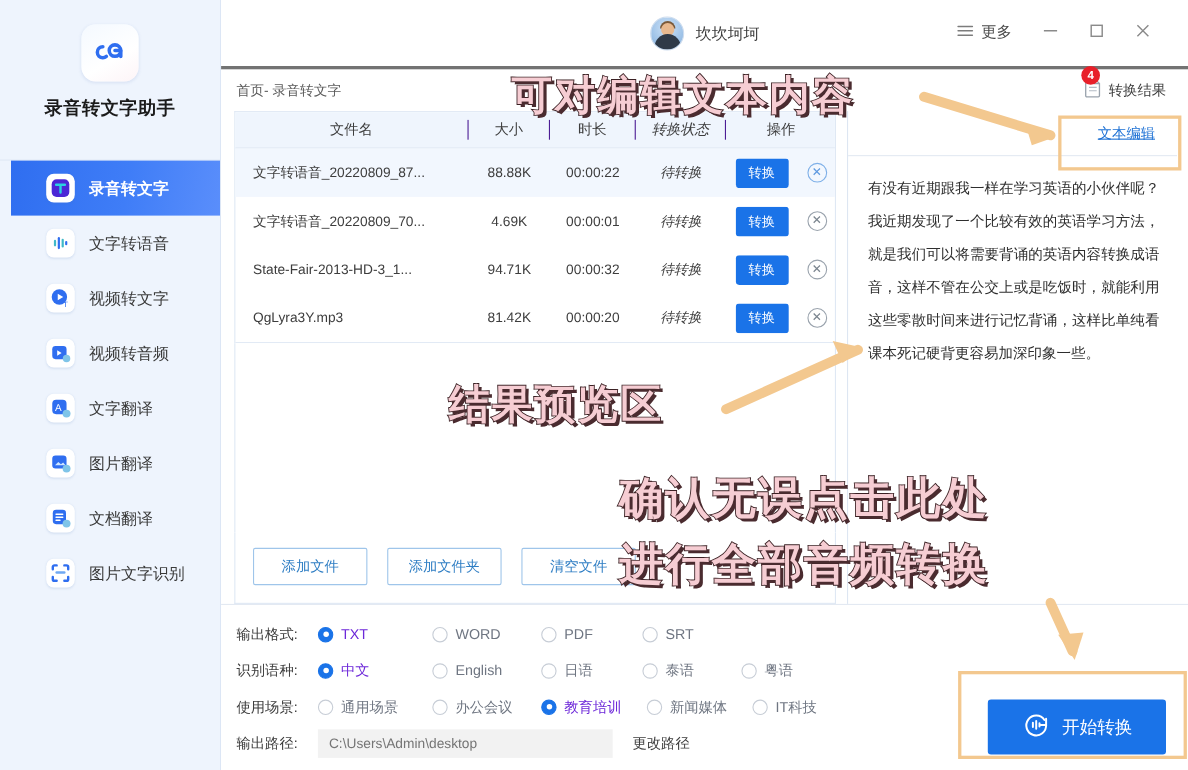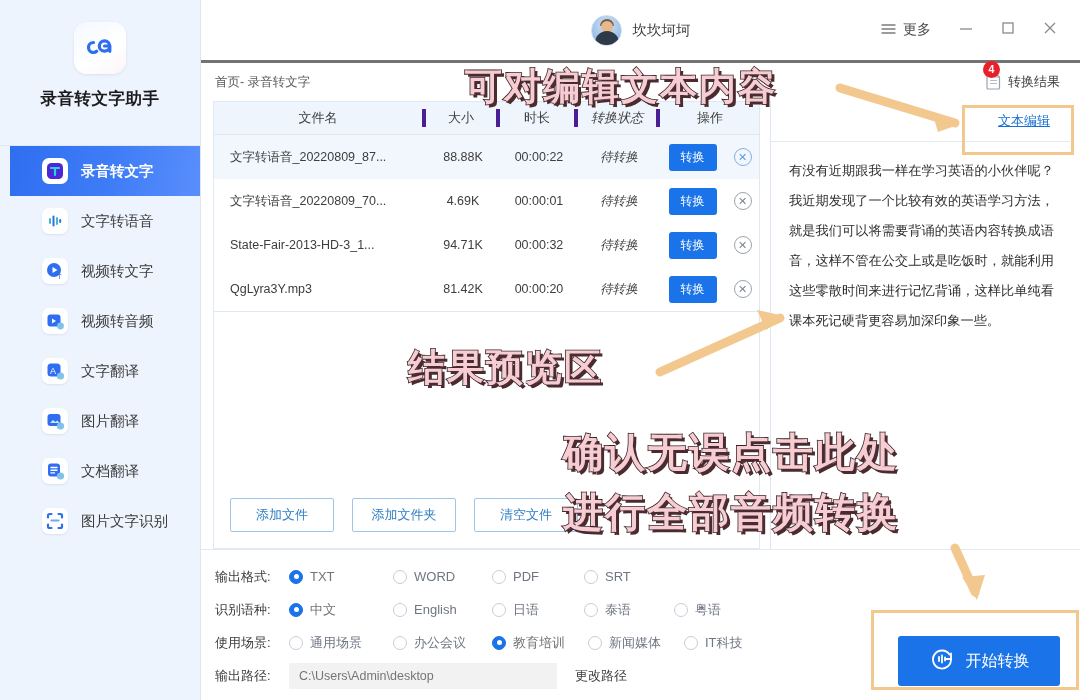--- a/index.html
+++ b/index.html
@@ -90,21 +90,21 @@
   .avatar .hair {
     position: absolute; width: 14px; height: 7px;
     border-radius: 7px 7px 0 0; background: #7a5a3a; left: 8px; top: 3.5px;
   }
   .avatar .body {
     position: absolute; width: 24px; height: 14px;
     border-radius: 12px 12px 0 0; background: #2f3a48; left: 3px; bottom: 0;
   }
   .username { font-size: 14.5px; color: #3b3b3b; }
   .win-controls {
-    position: absolute; right: 9px; display: flex; align-items: center; gap: 0;
+    position: absolute; right: 20px; display: flex; align-items: center; gap: 0;
   }
   .more-btn {
     display: flex; align-items: center; gap: 7px;
     padding: 0 14px; height: 34px; cursor: pointer;
   }
   .more-btn .more-label { font-size: 14px; color: #4a4a4a; }
   .win-btn {
     width: 42px; height: 34px; display: flex; align-items: center; justify-content: center;
     cursor: pointer;
   }
@@ -144,21 +144,21 @@
     border-bottom: none;
     background: #fff;
     flex: 0 0 auto;
   }
   .tbl-head {
     display: flex; height: 33px; align-items: center;
     background: #eff5fd; border-bottom: 1px solid #dfe8f4;
   }
   .tbl-head .th {
     font-size: 13px; color: #3d3d3d; text-align: center;
-    border-right: 4px solid #4c1d95;
+    border-right: 1px solid #4c1d95;
   }
   .tbl-head .th:last-child { border-right: none; }
   .col-name { width: 212px; flex: 0 0 212px; }
   .col-size { width: 74px; flex: 0 0 74px; }
   .col-dur  { width: 78px; flex: 0 0 78px; }
   .col-state{ width: 82px; flex: 0 0 82px; font-style: italic; }
   .col-act  { width: 100px; flex: 0 0 100px; }
 
   .tbl-body { border-bottom: 1px solid #dfe8f4; }
   .trow {
@@ -224,21 +224,21 @@
   .radio {
     width: 14px; height: 14px; border-radius: 50%;
     border: 1px solid #c7cdd6; background: #fff; flex: 0 0 14px;
     display: flex; align-items: center; justify-content: center;
   }
   .radio.on { border-color: #1a73e8; background: #1a73e8; }
   .radio.on::after {
     content: ""; width: 5px; height: 5px; border-radius: 50%; background: #fff;
   }
   .opt .otext { font-size: 13px; color: #6f7682; }
-  .opt.on .otext { color: #737373; }
+  .opt.on .otext { color: #6d28d9; }
   .path-input {
     width: 268px; height: 26px; background: #f2f2f2; border: none;
     font-size: 12.5px; color: #a8a8a8; padding: 0 10px;
     font-family: inherit;
   }
   .path-link { font-size: 13px; color: #3c3c3c; margin-left: 18px; cursor: pointer; }
 
   .start-wrap {
     position: absolute; right: 20px; bottom: 14px;
   }

